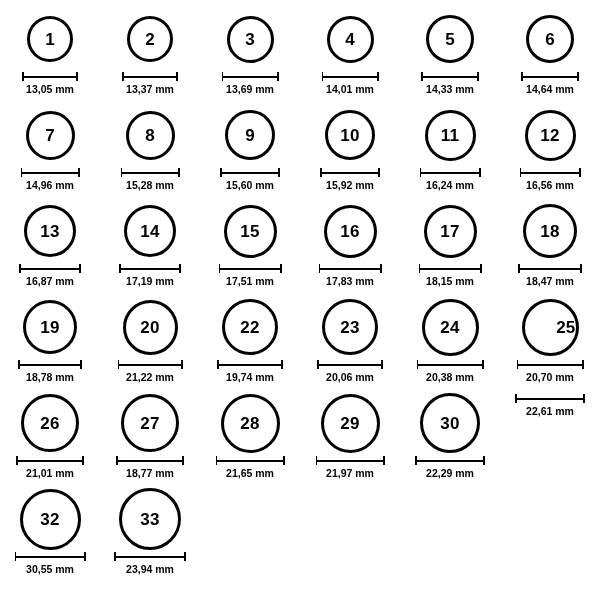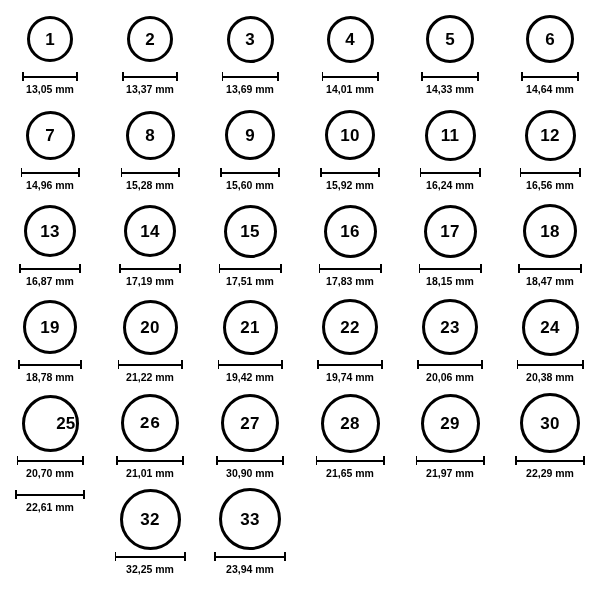--- a/index.html
+++ b/index.html
@@ -348,33 +348,20 @@
         </div>
         <div class="measure" style="width: 65px;">
           <div class="bar"></div>
           <div class="tick left"></div>
           <div class="tick right"></div>
         </div>
         <div class="mm-label">21,22 mm</div>
       </div>
       <div class="ring-cell">
         <div class="circle-wrap">
-          <div class="circle" style="width: 55px; height: 55px;">
-            <span class="size-label">21</span>
-          </div>
-        </div>
-        <div class="measure" style="width: 65px;">
-          <div class="bar"></div>
-          <div class="tick left"></div>
-          <div class="tick right"></div>
-        </div>
-        <div class="mm-label">19,42 mm</div>
-      </div>
-      <div class="ring-cell">
-        <div class="circle-wrap">
           <div class="circle" style="width: 56px; height: 56px; text-align: right;">
             <span class="size-label">22</span>
           </div>
         </div>
         <div class="measure" style="width: 66px;">
           <div class="bar"></div>
           <div class="tick left"></div>
           <div class="tick right"></div>
         </div>
         <div class="mm-label">19,74 mm</div>
@@ -413,21 +400,21 @@
         </div>
         <div class="measure" style="width: 67px;">
           <div class="bar"></div>
           <div class="tick left"></div>
           <div class="tick right"></div>
         </div>
         <div class="mm-label">20,70 mm</div>
       </div>
       <div class="ring-cell">
         <div class="circle-wrap">
-          <div class="circle" style="width: 58px; height: 58px; font-family: Liberation Mono, monospace;">
+          <div class="circle" style="width: 58px; height: 58px;">
             <span class="size-label">26</span>
           </div>
         </div>
         <div class="measure" style="width: 68px;">
           <div class="bar"></div>
           <div class="tick left"></div>
           <div class="tick right"></div>
         </div>
         <div class="mm-label">21,01 mm</div>
       </div>
@@ -435,21 +422,21 @@
         <div class="circle-wrap">
           <div class="circle" style="width: 58px; height: 58px;">
             <span class="size-label">27</span>
           </div>
         </div>
         <div class="measure" style="width: 68px;">
           <div class="bar"></div>
           <div class="tick left"></div>
           <div class="tick right"></div>
         </div>
-        <div class="mm-label">30,90 mm</div>
+        <div class="mm-label">18,77 mm</div>
       </div>
       <div class="ring-cell">
         <div class="circle-wrap">
           <div class="circle" style="width: 59px; height: 59px;">
             <span class="size-label">28</span>
           </div>
         </div>
         <div class="measure" style="width: 69px;">
           <div class="bar"></div>
           <div class="tick left"></div>
@@ -495,21 +482,21 @@
         <div class="circle-wrap">
           <div class="circle" style="width: 61px; height: 61px; text-align: center;">
             <span class="size-label">32</span>
           </div>
         </div>
         <div class="measure" style="width: 71px;">
           <div class="bar"></div>
           <div class="tick left"></div>
           <div class="tick right"></div>
         </div>
-        <div class="mm-label">32,25 mm</div>
+        <div class="mm-label">30,55 mm</div>
       </div>
       <div class="ring-cell">
         <div class="circle-wrap">
           <div class="circle" style="width: 62px; height: 62px;">
             <span class="size-label">33</span>
           </div>
         </div>
         <div class="measure" style="width: 72px;">
           <div class="bar"></div>
           <div class="tick left"></div>

